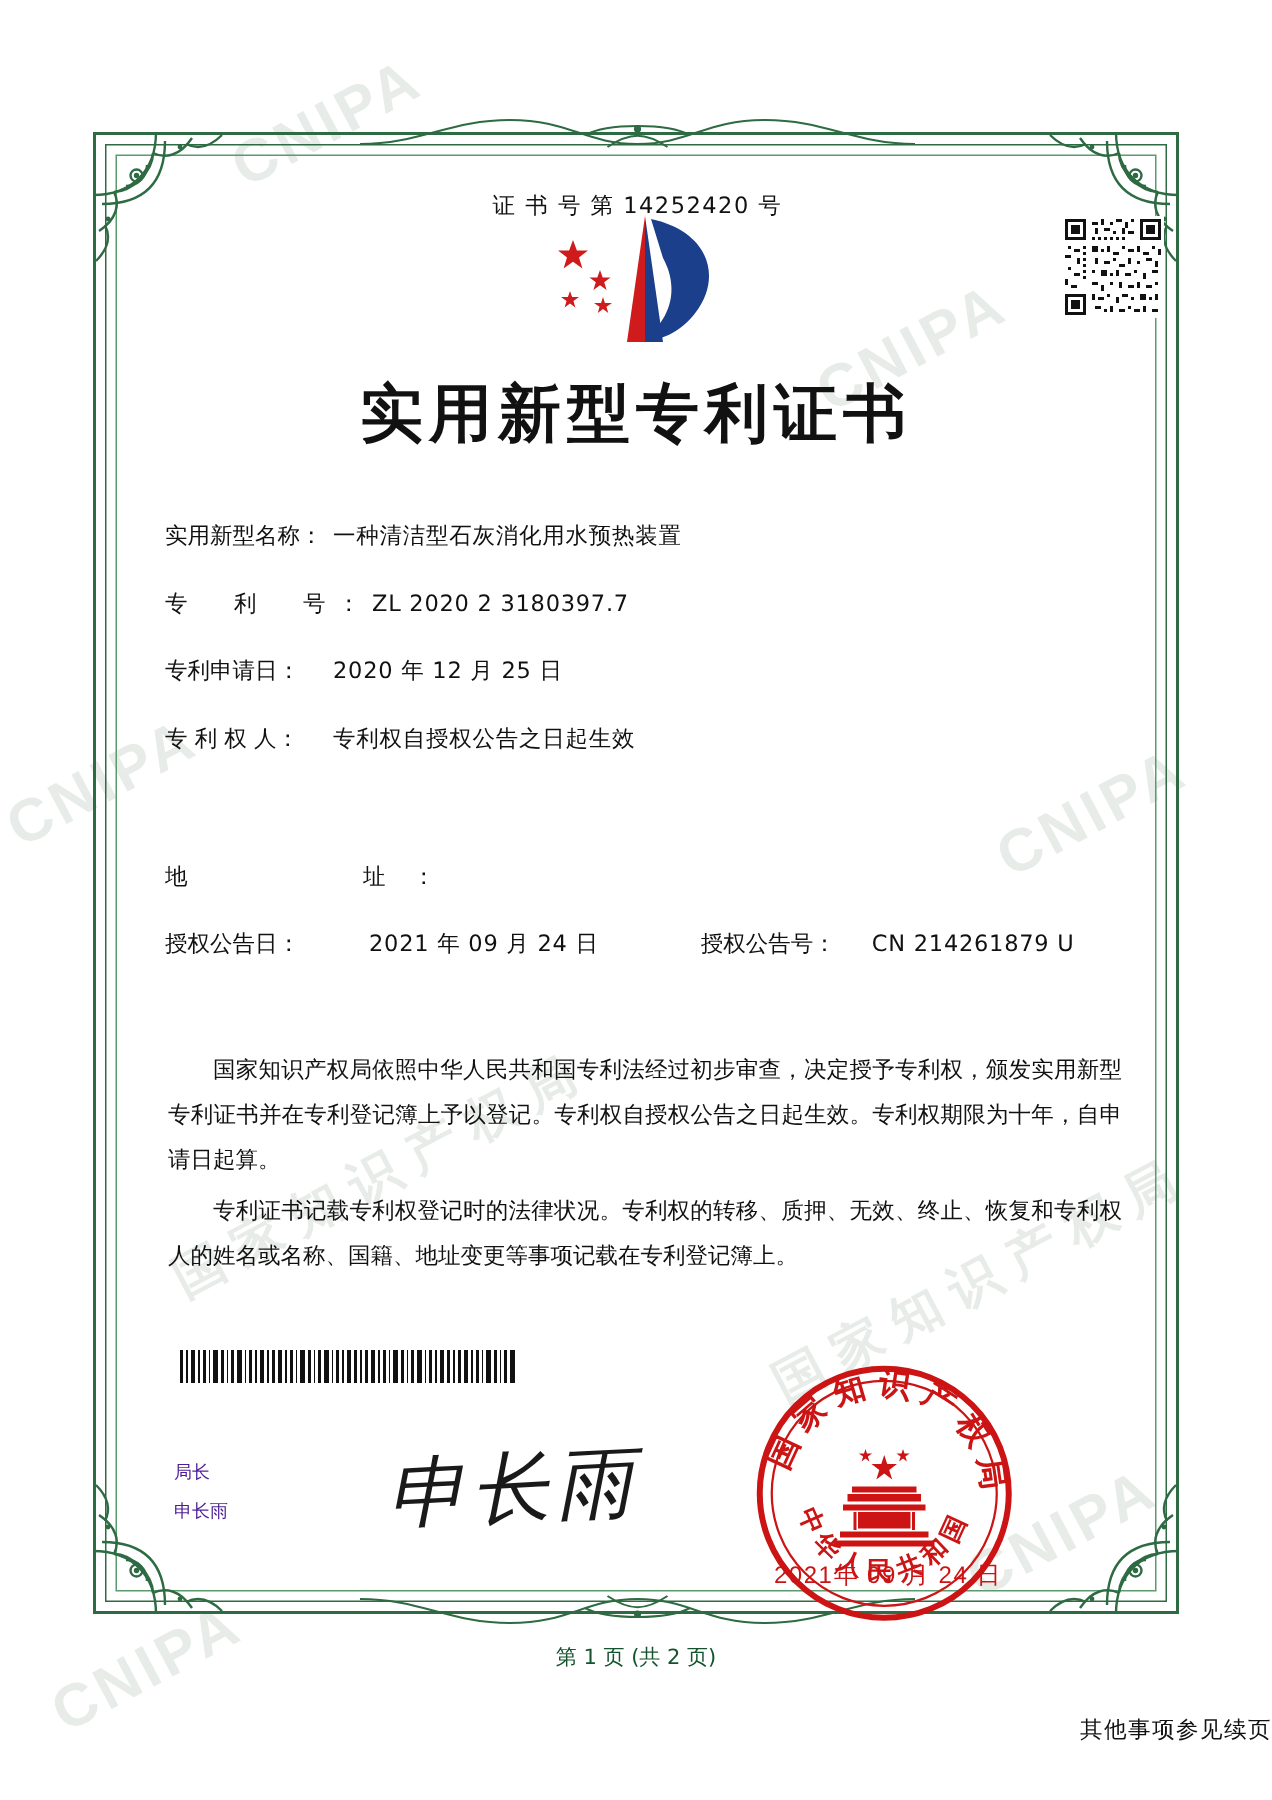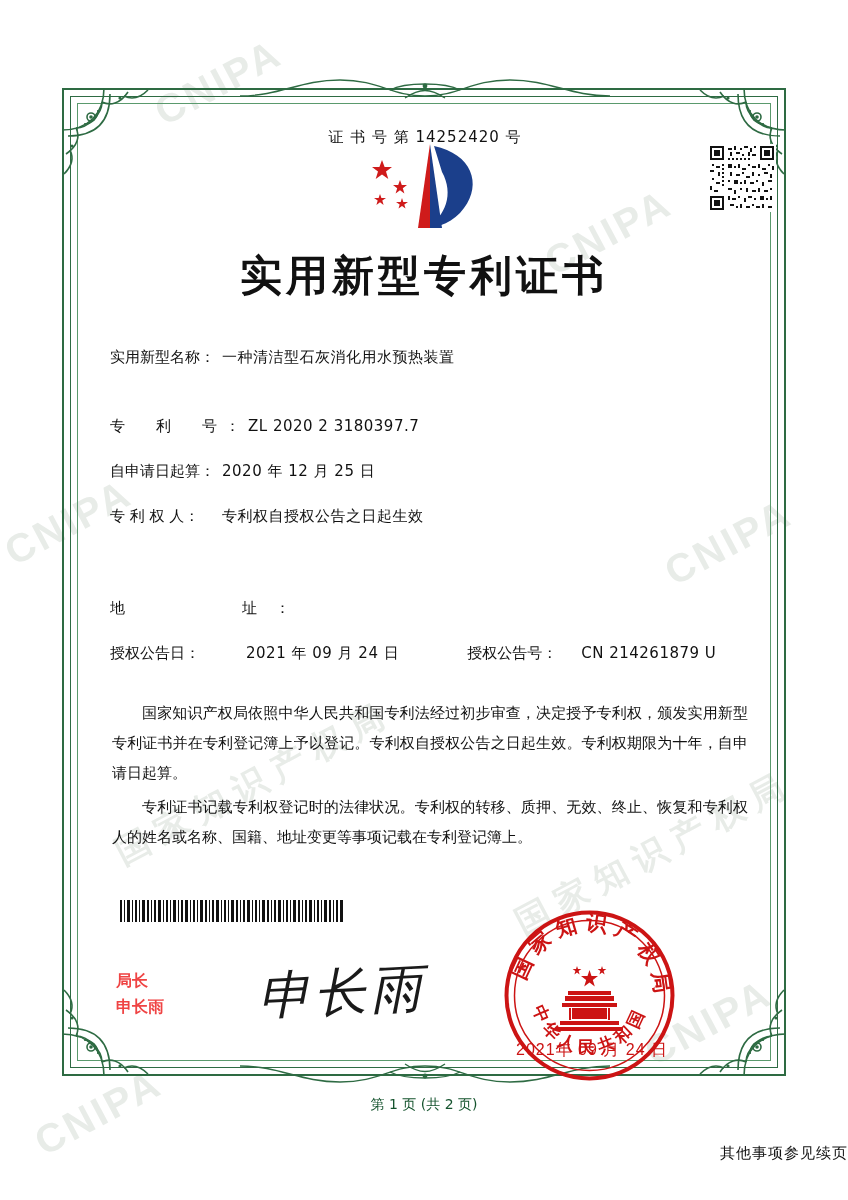--- a/index.html
+++ b/index.html
@@ -144,21 +144,21 @@
     display: flex;
     align-items: baseline;
     margin-bottom: 26px;
   }
   .field-label {
     flex: 0 0 112px;
     letter-spacing: 0px;
     white-space: nowrap;
   }
   .field-label.sp1 { letter-spacing: 8px; }
-  .field-label.sp2 { letter-spacing: 8px; margin-top: 24px; }
+  .field-label.sp2 { letter-spacing: 8px; }
   .field-label.sp3 { letter-spacing: 18px; margin-top: 47px; }
   .field-value {
     letter-spacing: 0.5px;
   }
   .field-row.dual { margin-bottom: 26px; gap: 24px; }
   .field-second-label {
     margin-left: 44px;
     white-space: nowrap;
   }
 
@@ -183,25 +183,24 @@
     left: 120px;
     top: 900px;
     width: 225px;
     height: 22px;
   }
 
   .signature-block {
     position: absolute;
     left: 116px;
     top: 968px;
-    font-size: 16px;
+    font-size: 12px;
     line-height: 26px;
-    color: #ef4444;
+    color: #4c1d95;
     font-family: "DejaVu Sans", sans-serif;
-    font-weight: bold;
   }
   .sign-script {
     position: absolute;
     left: 258px;
     top: 958px;
     font-size: 52px;
     color: #1a1a1a;
     font-family: "DejaVu Serif", serif;
     font-style: italic;
     letter-spacing: 4px;
@@ -505,21 +504,21 @@
   <div class="fields">
     <div class="field-row">
       <div class="field-label">实用新型名称：</div>
       <div class="field-value">一种清洁型石灰消化用水预热装置</div>
     </div>
     <div class="field-row">
       <div class="field-label sp2">专　利　号：</div>
       <div class="field-value">ZL 2020 2 3180397.7</div>
     </div>
     <div class="field-row">
-      <div class="field-label">自申请日起算：</div>
+      <div class="field-label">专利申请日：</div>
       <div class="field-value">2020 年 12 月 25 日</div>
     </div>
     <div class="field-row">
       <div class="field-label">专 利 权 人：</div>
       <div class="field-value">专利权自授权公告之日起生效</div>
     </div>
     <div class="field-row">
       <div class="field-label sp3">地　　　址：</div>
     </div>
     <div class="field-row dual">

